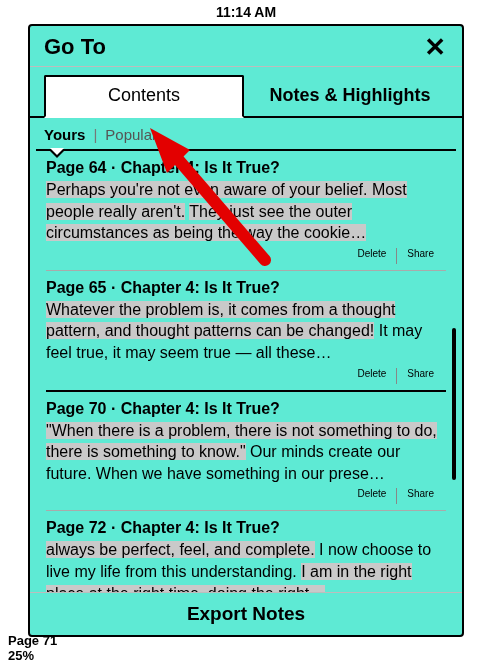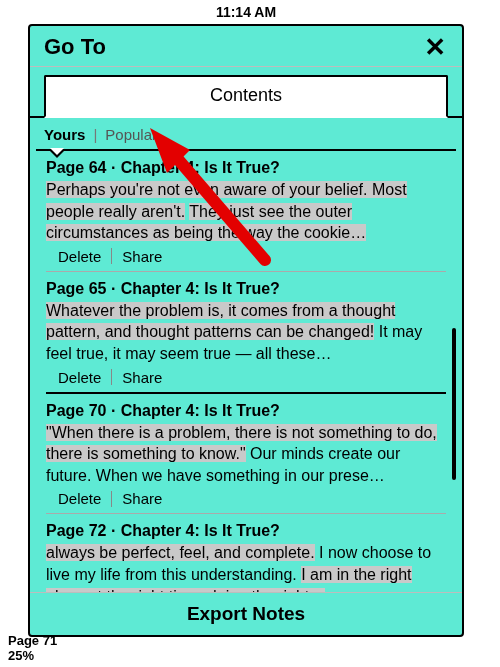--- a/index.html
+++ b/index.html
@@ -21,21 +21,21 @@
   .subtab-sep { color: #777; }
   .subtab-popular { color: #555; }
   .triangle { position: absolute; left: 18px; bottom: -9px; width: 0; height: 0; border-left: 9px solid transparent; border-right: 9px solid transparent; border-top: 9px solid #000; z-index: 3; }
   .triangle-inner { position: absolute; left: 20px; bottom: -6px; width: 0; height: 0; border-left: 7px solid transparent; border-right: 7px solid transparent; border-top: 7px solid #fff; z-index: 4; }
   .list-area { flex: 1; position: relative; overflow: hidden; border-top: 2px solid #000; margin: 0 6px 0 6px; }
   .list-scroll { overflow-y: hidden; height: 100%; padding: 0 8px 0 8px; }
   .note-item { padding: 8px 2px 0; }
   .note-header { font-weight: 700; font-size: 16px; padding-bottom: 2px; }
   .note-body { font-size: 16px; line-height: 1.35; }
   .hl { background: #c9c9c9; }
-  .actions { display: flex; justify-content: flex-start; gap: 0; padding: 4px 2px 6px; font-size: 15px; }
+  .actions { display: flex; justify-content: flex-end; gap: 0; padding: 4px 2px 6px; font-size: 10px; }
   .action { padding: 0 10px; cursor: pointer; }
   .action-sep { border-left: 1px solid #888; height: 16px; align-self: center; }
   .item-divider { border-top: 1px solid #aaa; margin: 0 2px; }
   .item-divider-strong { border-top: 2px solid #000; margin: 0 2px; }
   .scrollbar { position: absolute; right: 0; top: 4px; bottom: 4px; width: 4px; }
   .scroll-thumb { position: absolute; right: 0; width: 4px; background: #000; border-radius: 2px; }
   .export-bar { text-align: center; padding: 10px 4px 10px; font-size: 19px; font-weight: 700; border-top: 1px solid #bdbdbd; cursor: pointer; }
   .footer { position: absolute; left: 0; right: 0; bottom: 0; display: flex; justify-content: space-between; padding: 4px 8px; font-size: 13px; font-weight: 600; flex-direction: column; }
   .arrow-overlay { position: absolute; pointer-events: none; z-index: 50; }
 </style>
@@ -47,20 +47,21 @@
 
   <div class="modal">
     <div class="modal-header">
       <div class="modal-title">Go To</div>
       <div class="close">✕</div>
     </div>
     <div class="hr"></div>
 
     <div class="tabs">
       <div class="tab tab-contents">Contents</div>
+      <div class="tab tab-notes">Notes &amp; Highlights</div>
     </div>
     <div class="tab-underline"></div>
 
     <div class="subtabs">
       <span class="subtab-yours">Yours</span>
       <span class="subtab-sep">|</span>
       <span class="subtab-popular">Popular</span>
       <span class="triangle"></span>
       <span class="triangle-inner"></span>
     </div>

